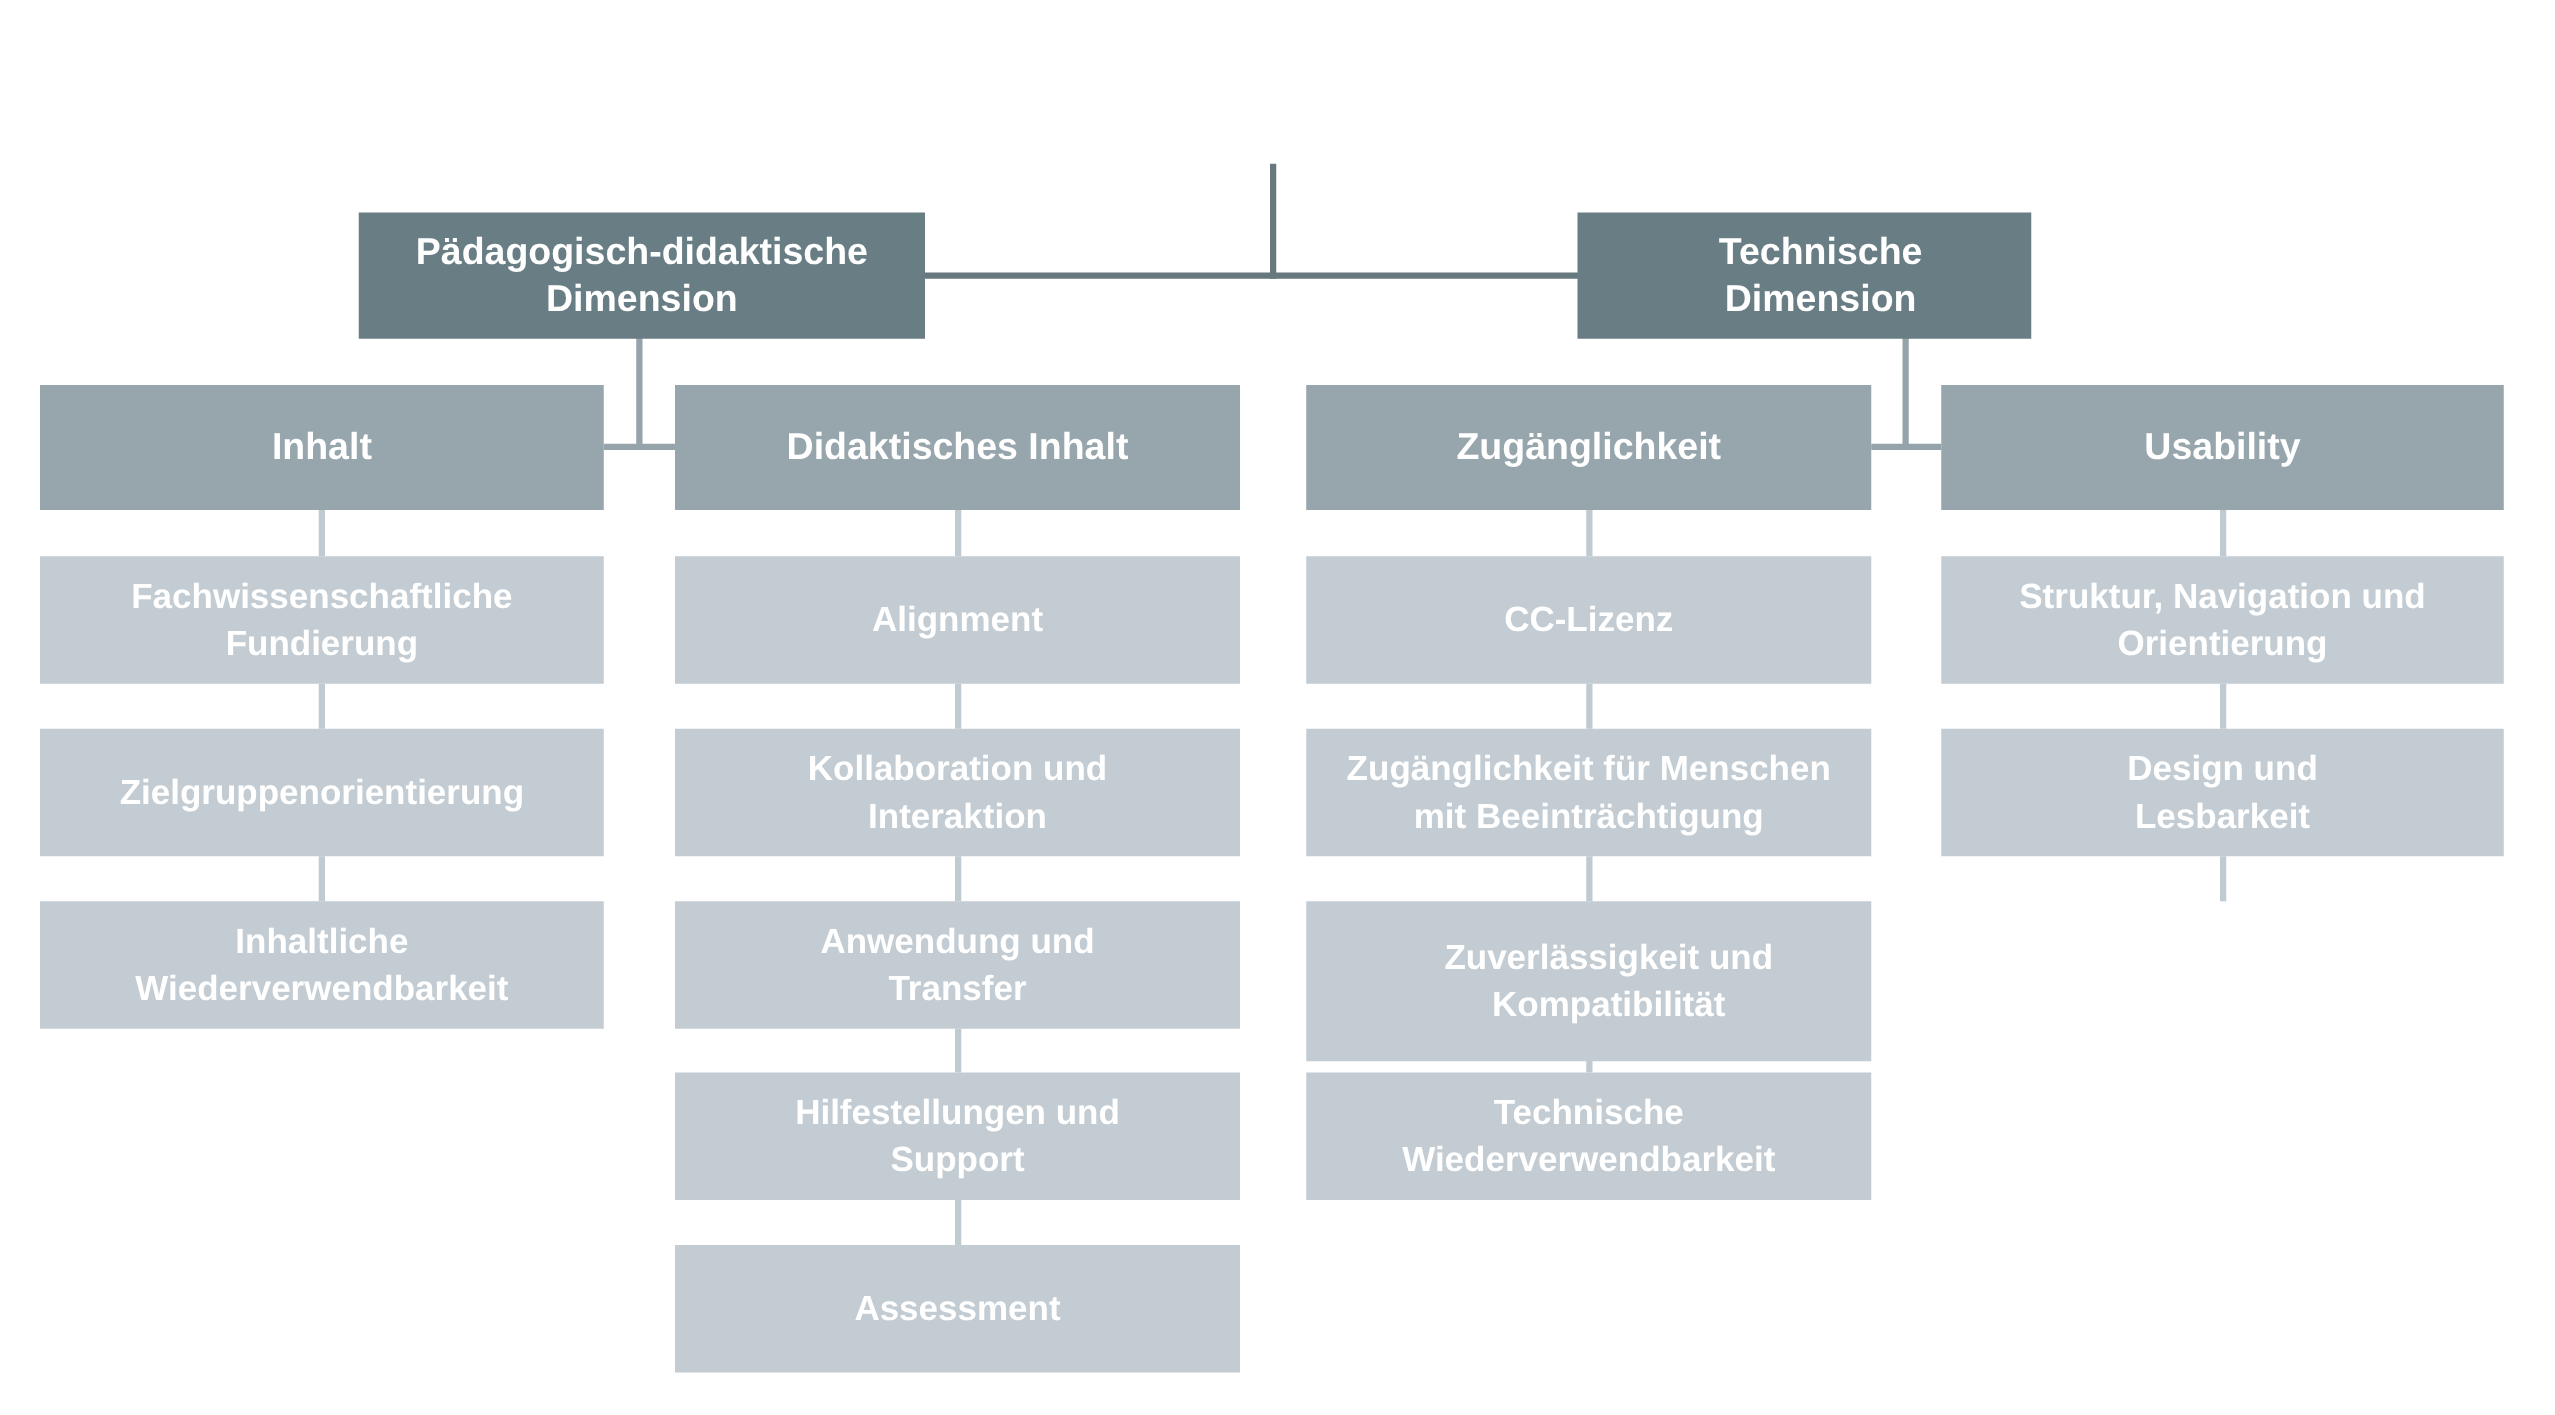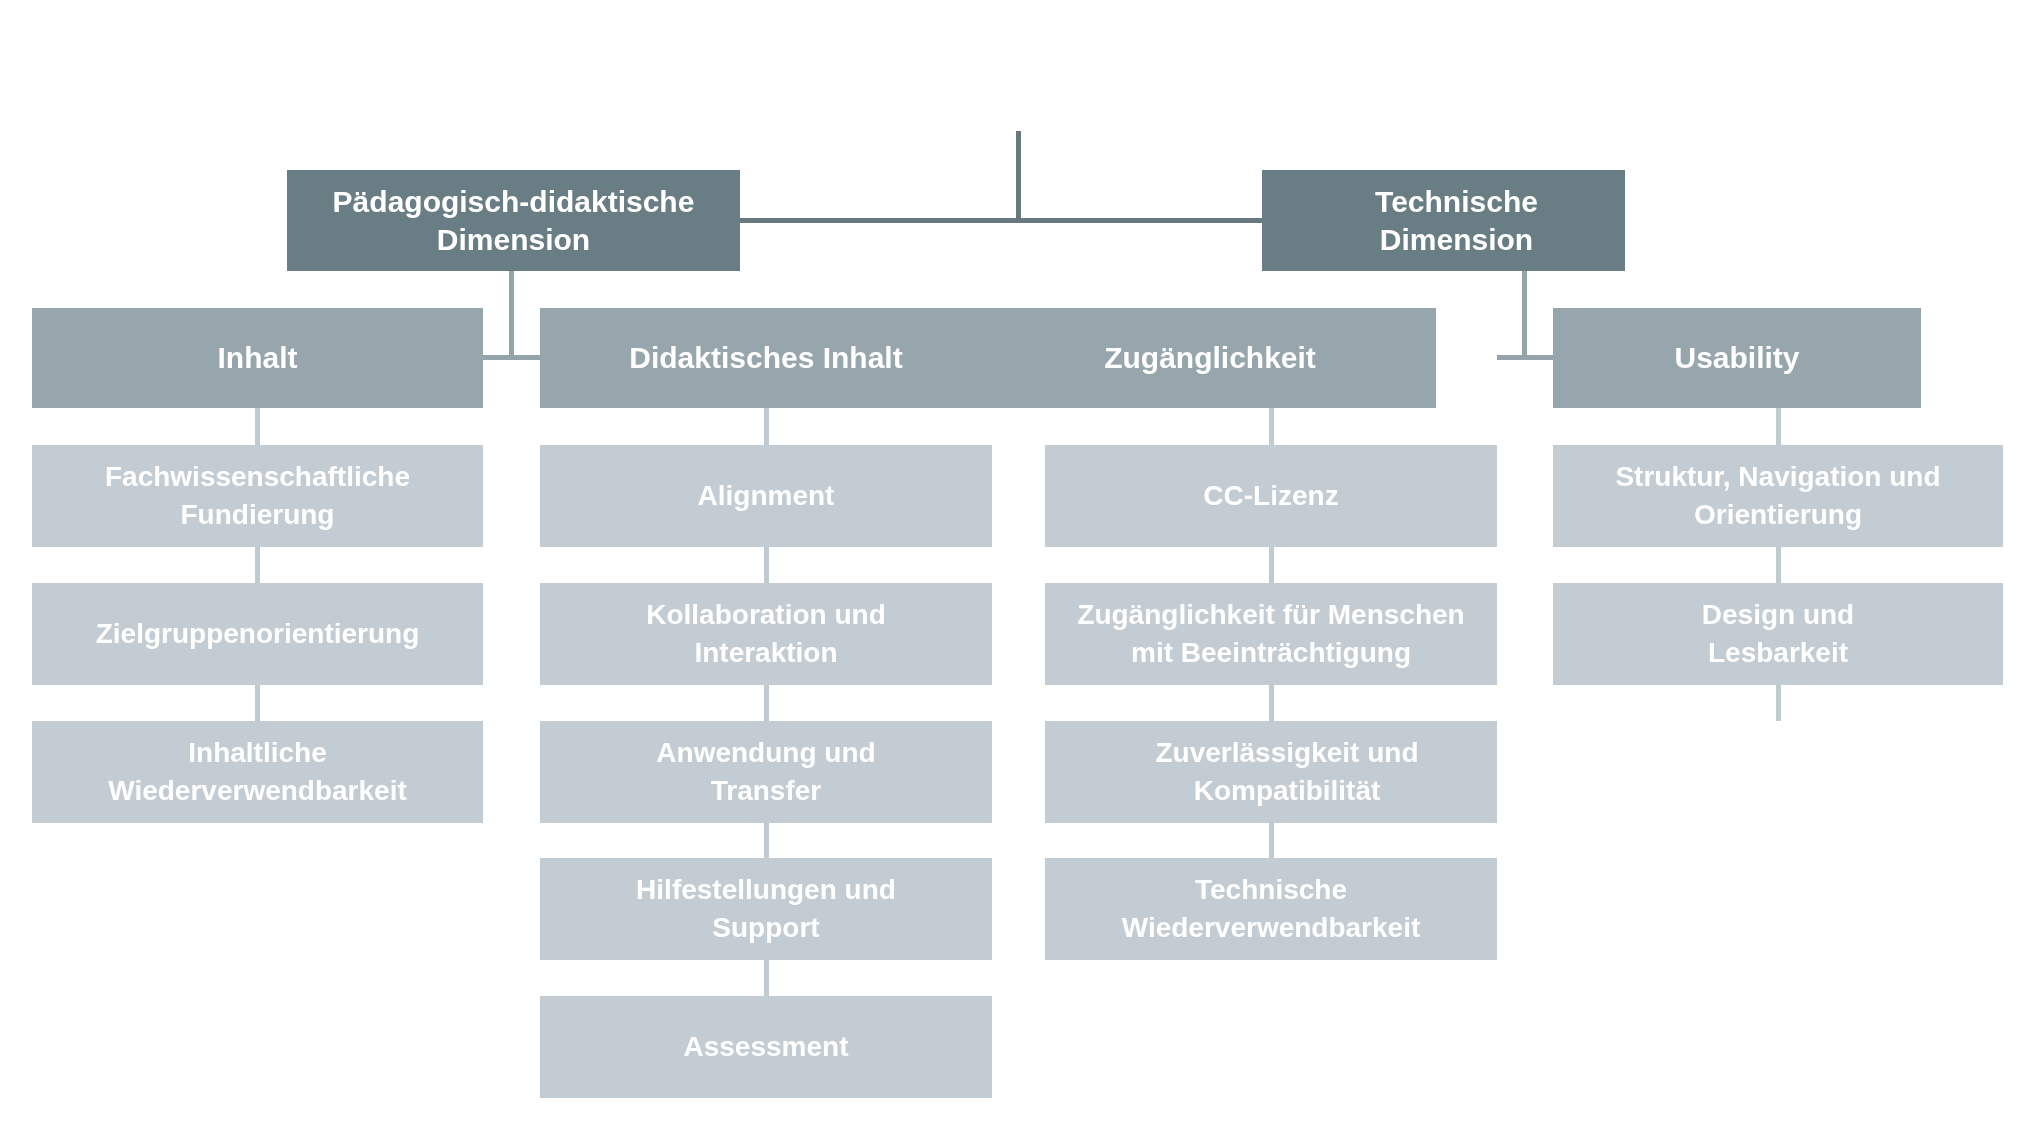--- a/index.html
+++ b/index.html
@@ -74,42 +74,42 @@
   <div class="connector c-light" style="left:1776px;top:547px;width:5px;height:36px;"></div>
   <div class="connector c-light" style="left:1776px;top:685px;width:5px;height:36px;"></div>
 
 
   <div class="box lvl2" style="left:287px;top:170px;width:453px;height:101px;">Pädagogisch-didaktische
 Dimension</div>
   <div class="box lvl2" style="left:1262px;top:170px;width:363px;height:101px;padding-left:40px;">Technische Dimension</div>
 
   <div class="box lvl3" style="left:32px;top:308px;width:451px;height:100px;">Inhalt</div>
   <div class="box lvl3" style="left:540px;top:308px;width:452px;height:100px;">Didaktisches Inhalt</div>
-  <div class="box lvl3" style="left:984px;top:308px;width:452px;height:100px;">Zugänglichkeit</div>
-  <div class="box lvl3" style="left:1553px;top:308px;width:368px;height:100px;">Usability</div>
+  <div class="box lvl3" style="left:1045px;top:308px;width:452px;height:100px;">Zugänglichkeit</div>
+  <div class="box lvl3" style="left:1553px;top:308px;width:450px;height:100px;">Usability</div>
 
   <div class="box item" style="left:32px;top:445px;width:451px;height:102px;">Fachwissenschaftliche
 Fundierung</div>
   <div class="box item" style="left:32px;top:583px;width:451px;height:102px;">Zielgruppenorientierung</div>
   <div class="box item" style="left:32px;top:721px;width:451px;height:102px;">Inhaltliche
 Wiederverwendbarkeit</div>
 
   <div class="box item" style="left:540px;top:445px;width:452px;height:102px;">Alignment</div>
   <div class="box item" style="left:540px;top:583px;width:452px;height:102px;">Kollaboration und
 Interaktion</div>
   <div class="box item" style="left:540px;top:721px;width:452px;height:102px;">Anwendung und
 Transfer</div>
   <div class="box item" style="left:540px;top:858px;width:452px;height:102px;">Hilfestellungen und
 Support</div>
   <div class="box item" style="left:540px;top:996px;width:452px;height:102px;">Assessment</div>
 
   <div class="box item" style="left:1045px;top:445px;width:452px;height:102px;">CC-Lizenz</div>
   <div class="box item" style="left:1045px;top:583px;width:452px;height:102px;">Zugänglichkeit für Menschen
 mit Beeinträchtigung</div>
-  <div class="box item" style="left:1045px;top:721px;width:452px;height:102px;padding-left:46px;">Zuverlässigkeit und
+  <div class="box item" style="left:1045px;top:721px;width:452px;height:128px;padding-left:46px;">Zuverlässigkeit und
 Kompatibilität</div>
   <div class="box item" style="left:1045px;top:858px;width:452px;height:102px;">Technische
 Wiederverwendbarkeit</div>
 
   <div class="box item" style="left:1553px;top:445px;width:450px;height:102px;">Struktur, Navigation und
 Orientierung</div>
   <div class="box item" style="left:1553px;top:583px;width:450px;height:102px;">Design und
 Lesbarkeit</div>
 
 </div>

